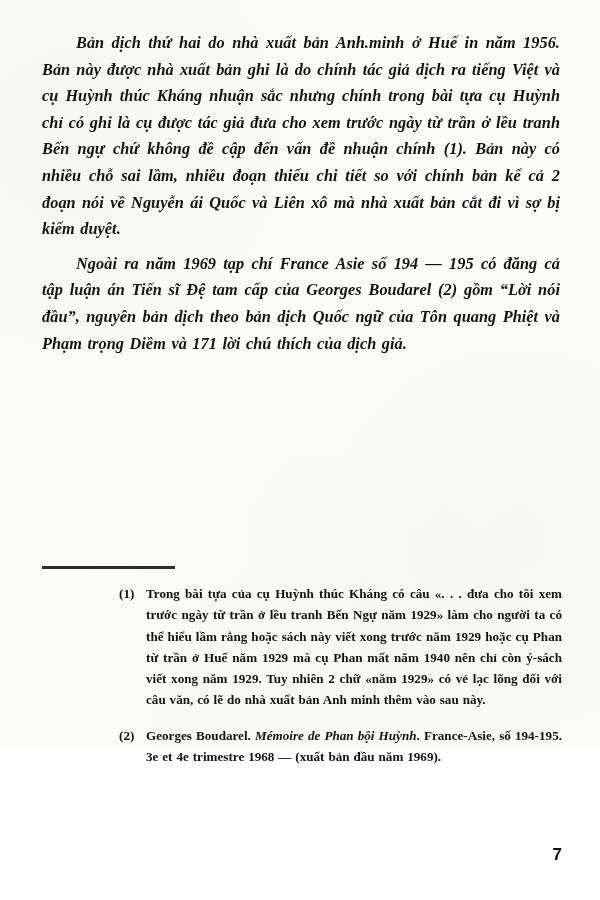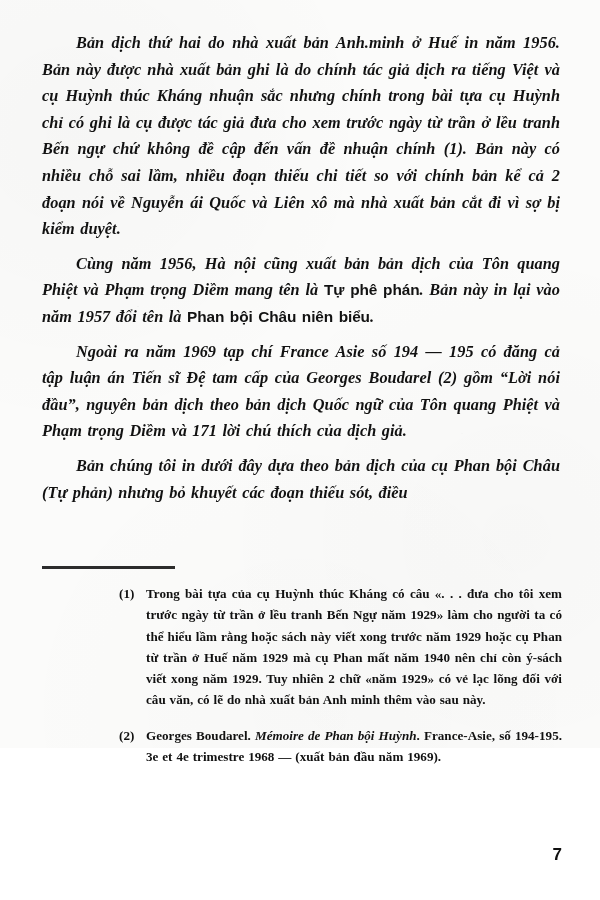--- a/index.html
+++ b/index.html
@@ -126,23 +126,21 @@
       radial-gradient(circle at 35% 83%, rgba(0,0,0,0.07) 0.4px, transparent 0.8px);
   }
 </style>
 </head>
 <body>
 
 <div class="page">
 
   <div class="body-block">
     <p class="para"><span class="fn-italic">Bản dịch thứ hai do nhà xuất bản Anh.minh ở Huế in năm 1956. Bản này được nhà xuất bản ghi là do chính tác giả dịch ra tiếng Việt và cụ Huỳnh thúc Kháng nhuận sắc nhưng chính trong bài tựa cụ Huỳnh chỉ có ghi là cụ được tác giả đưa cho xem trước ngày từ trần ở lều tranh Bến ngự chứ không đề cập đến vấn đề nhuận chính (1). Bản này có nhiều chỗ sai lầm, nhiều đoạn thiếu chi tiết so với chính bản kể cả 2 đoạn nói về Nguyễn ái Quốc và Liên xô mà nhà xuất bản cắt đi vì sợ bị kiểm duyệt.</span></p>
-    <p class="para"><span class="fn-italic">Cùng năm 1956, Hà nội cũng xuất bản bản dịch của Tôn quang Phiệt và Phạm trọng Diềm mang tên là </span><span class="bold-upright">Tự phê phán</span><span class="fn-italic">. Bản này in lại vào năm 1957 đổi tên là </span><span class="bold-upright">Phan bội Châu niên biểu</span><span class="fn-italic">.</span></p>
     <p class="para"><span class="fn-italic">Ngoài ra năm 1969 tạp chí France Asie số 194 — 195 có đăng cả tập luận án Tiến sĩ Đệ tam cấp của Georges Boudarel (2) gồm “Lời nói đầu”, nguyên bản dịch theo bản dịch Quốc ngữ của Tôn quang Phiệt và Phạm trọng Diềm và 171 lời chú thích của dịch giả.</span></p>
-    <p class="para"><span class="fn-italic">Bản chúng tôi in dưới đây dựa theo bản dịch của cụ Phan bội Châu (Tự phản) nhưng bỏ khuyết các đoạn thiếu sót, điều</span></p>
   </div>
 
   <div class="fn-rule"></div>
 
   <div class="footnotes">
     <div class="footnote">
       <span class="fn-marker">(1)</span>
       <span class="fn-text"><span>Trong bài tựa của cụ Huỳnh thúc Kháng có câu «. . . đưa cho tôi xem trước ngày từ trần ở lều tranh Bến Ngự năm 1929» làm cho người ta có thể hiểu lầm rằng hoặc sách này viết xong trước năm 1929 hoặc cụ Phan từ trần ở Huế năm 1929 mà cụ Phan mất năm 1940 nên chỉ còn ý-sách viết xong năm 1929. Tuy nhiên 2 chữ «năm 1929» có vẻ lạc lõng đối với câu văn, có lẽ do nhà xuất bản Anh minh thêm vào sau này.</span></span>
     </div>
     <div class="footnote">

